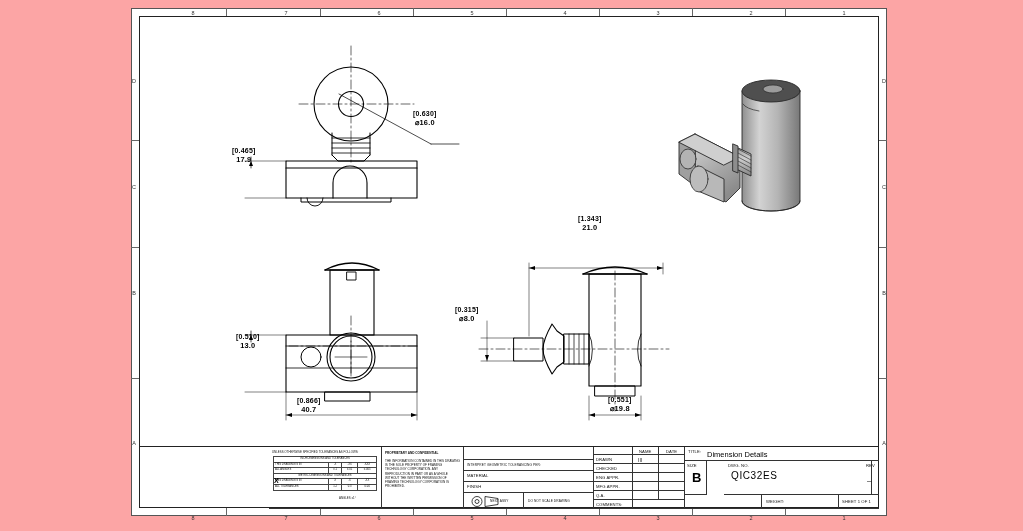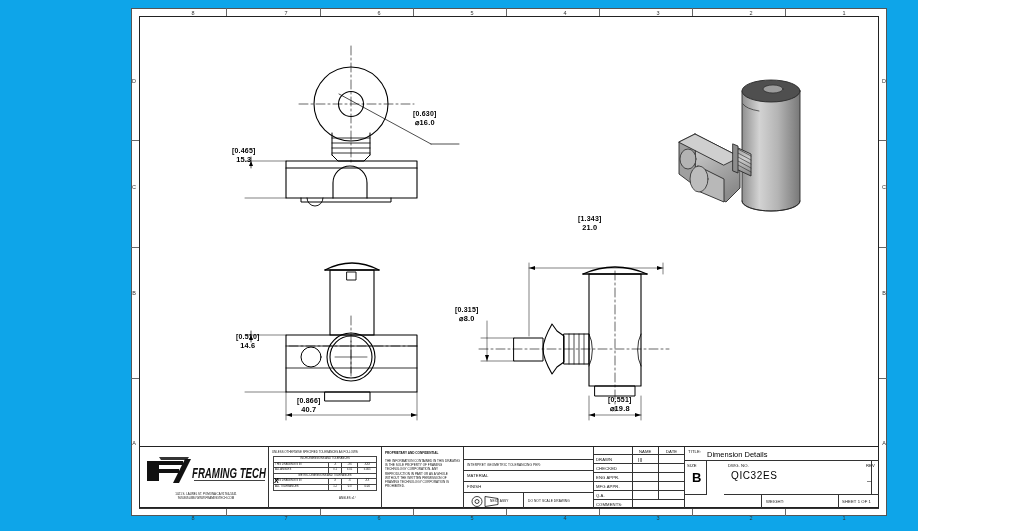--- a/index.html
+++ b/index.html
@@ -1,18 +1,18 @@
 <!DOCTYPE html>
 <html><head>
 <meta charset="utf-8">
 <style>
   html,body{margin:0;padding:0;background:#ffffff;}
   body{width:1023px;height:531px;overflow:hidden;
        font-family:"Liberation Sans",sans-serif;color:#000;}
-  #sheet{position:absolute;left:0;top:0;width:918px;height:531px;background:#0ea5e9;}
+  #sheet{position:absolute;left:0;top:0;width:1023px;height:531px;background:#fca5a5;}
 
   
   .frame-outer{position:absolute;left:131px;top:8px;width:756px;height:508px;
                border:1px solid #555;box-sizing:border-box;background:#fff;}
   .frame-inner{position:absolute;left:139px;top:16px;width:740px;height:492px;
                border:1px solid #222;box-sizing:border-box;}
 
   .zone-t,.zone-b{position:absolute;font-size:5.5px;color:#333;text-align:center;width:12px;}
   .zone-t{top:10px;}
   .zone-b{top:515px;}
@@ -316,26 +316,26 @@
   </svg>
   </div>
 
   <div class="dim" style="left:413px;top:110px;">
     <div class="brk">[0.630]</div>
     <div class="mm">⌀16.0</div>
   </div>
 
   <div class="dim" style="left:232px;top:147px;">
     <div class="brk">[0.465]</div>
-    <div class="mm">15.3</div>
+    <div class="mm">17.9</div>
   </div>
 
   <div class="dim" style="left:236px;top:333px;">
     <div class="brk">[0.510]</div>
-    <div class="mm">14.6</div>
+    <div class="mm">13.0</div>
   </div>
 
   <div class="dim" style="left:297px;top:397px;">
     <div class="brk">[0.866]</div>
     <div class="mm">40.7</div>
   </div>
 
   <div class="dim" style="left:578px;top:215px;">
     <div class="brk">[1.343]</div>
     <div class="mm">21.0</div>
@@ -346,39 +346,20 @@
     <div class="mm">⌀8.0</div>
   </div>
 
   <div class="dim" style="left:608px;top:396px;">
     <div class="brk">[0.551]</div>
     <div class="mm">⌀19.8</div>
   </div>
 
   <div id="tb">
 
-    <div class="cell" style="left:0;top:0;width:130px;height:62px;border-left:0;">
-      <div id="logo">
-        <svg width="130" height="46" viewBox="0 0 130 46" xmlns="http://www.w3.org/2000/svg">
-          <g fill="#111">
-            <path d="M8 14 L44 14 L44 18 L20 18 L20 22 L40 22 L40 26 L20 26 L20 34 L8 34 Z"></path>
-            <path d="M20 10 L50 10 L48 13 L22 13 Z" opacity="0.85"></path>
-            <path d="M46 12 L52 12 L40 36 L34 36 Z"></path>
-          </g>
-          <text x="53" y="31" font-family="Liberation Sans, sans-serif" font-size="15" font-weight="bold" font-style="italic" fill="#111" textLength="74" lengthAdjust="spacingAndGlyphs">FRAMING TECH</text>
-          <g stroke="#111" stroke-width="0.8">
-            <line x1="55" y1="33.5" x2="126" y2="33.5"></line>
-          </g>
-        </svg>
-      </div>
-      <div id="addr">
-        <div class="tiny2">1021 S. LAUREL ST.  POMONA CA  91766-5341</div>
-        <div class="tiny2">909-869-0880   WWW.FRAMINGTECH.COM</div>
-      </div>
-    </div>
 
     <div class="cell" style="left:130px;top:0;width:113px;height:62px;">
       <div class="hdrbar" style="left:3px;top:3px;font-size:2.9px;">UNLESS OTHERWISE SPECIFIED TOLERANCES AS FOLLOWS:</div>
       <table class="tt" style="left:4px;top:9px;width:104px;">
         <tbody>
             <tr>
           <td colspan="4" class="n">INCH DIMENSIONS AND TOLERANCES</td>
         </tr>
         <tr>
           <td style="width:52px">THIS DRAWING IS IN</td>

